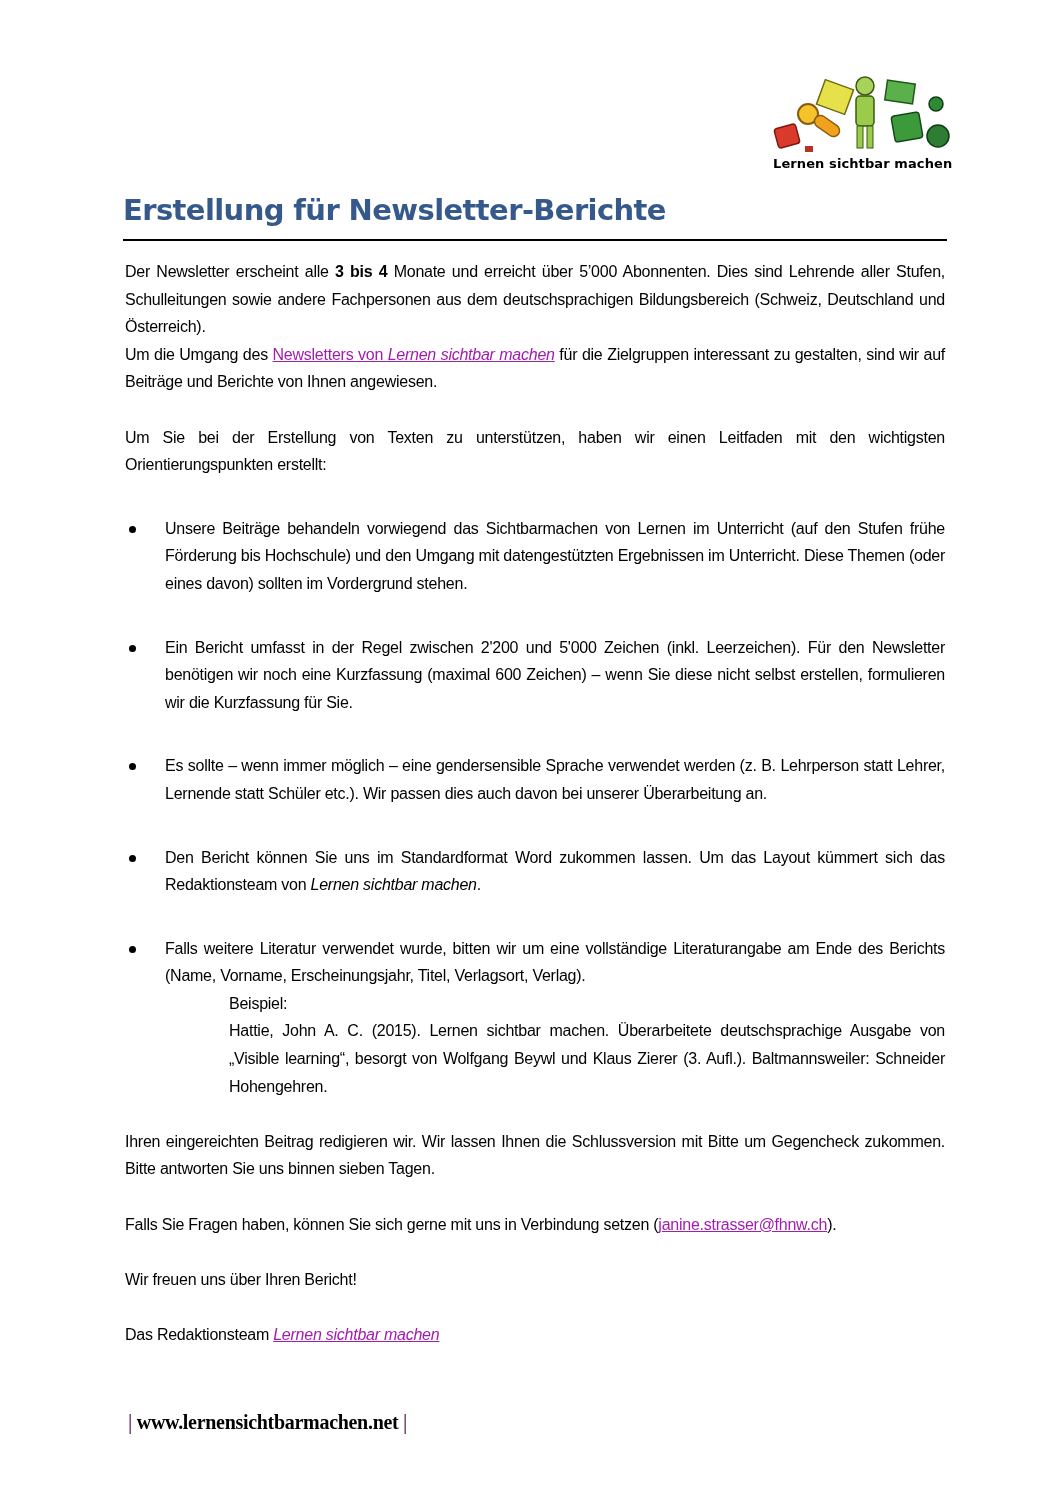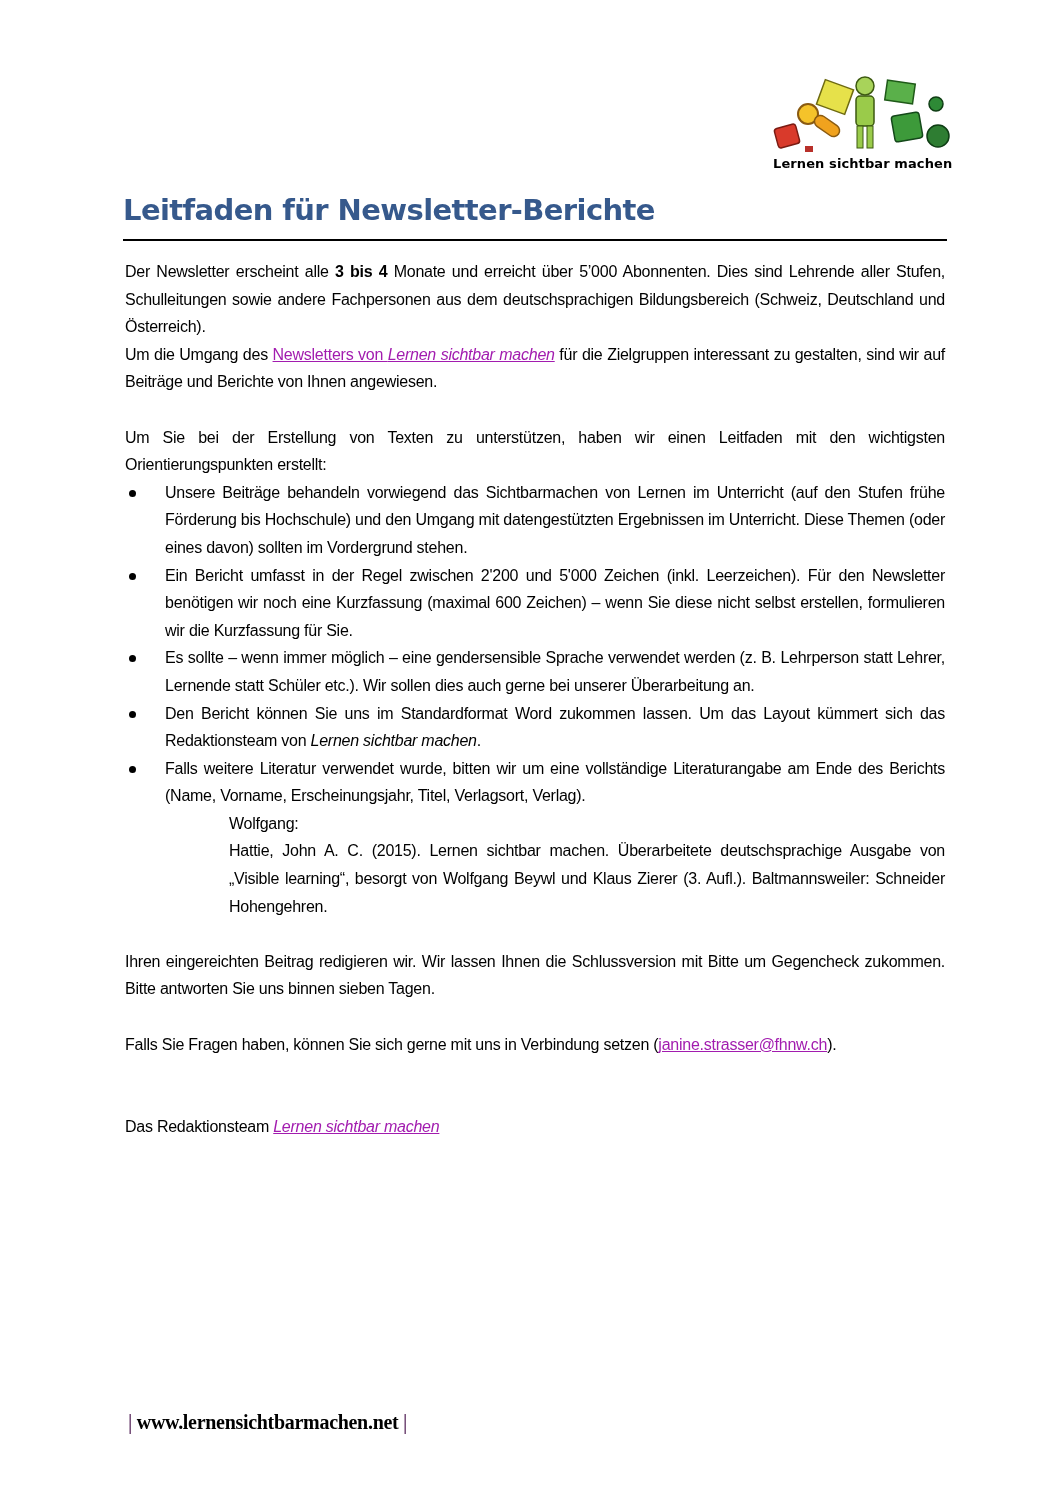--- a/index.html
+++ b/index.html
@@ -11,21 +11,21 @@
                   letter-spacing: 0.1px; font-family: "DejaVu Sans", sans-serif; }
   .title { position: absolute; left: 123px; top: 193px; margin: 0; font-size: 29px; font-weight: bold;
            color: #36598c; letter-spacing: -0.6px; font-family: "DejaVu Sans", sans-serif; }
   .title-rule { position: absolute; left: 123px; top: 239px; width: 824px; height: 2px; background: #000; }
   .body { position: absolute; left: 125px; top: 258px; width: 820px; font-size: 16px; line-height: 27.6px;
           font-family: "Liberation Sans", sans-serif; letter-spacing: -0.25px; }
   p { margin: 0; text-align: justify; }
   .gap { height: 27.6px; }
   a { color: #a21caf; text-decoration: underline; }
   ul { list-style: none; margin: 0; padding: 0; }
-  li { position: relative; padding-left: 40px; text-align: justify; }
+  li { position: relative; padding-left: 40px; text-align: justify; margin-top: 36px; }
   .bullet { position: absolute; left: 4px; top: 11px; width: 7px; height: 7px; border-radius: 50%; background: #000; }
   .example { padding-left: 64px; }
   .footer { position: absolute; left: 128px; top: 1411px; font-size: 20px; font-weight: bold;
             font-family: Liberation Serif, serif; letter-spacing: -0.3px; }
   .footer .bar { color: #6a3f6e; font-weight: bold; }
 </style>
 </head>
 <body>
 
 <div class="logo">
@@ -47,49 +47,50 @@
     <rect x="118" y="8" width="28" height="20" fill="#5ab04a" stroke="#1f5a18" stroke-width="1.5" transform="rotate(8 132 18)"></rect>
 
     <rect x="125" y="40" width="28" height="26" rx="3" fill="#3d9a3a" stroke="#14481a" stroke-width="1.5" transform="rotate(-10 139 53)"></rect>
 
     <circle cx="170" cy="62" r="11" fill="#2e7d32" stroke="#0f3d14" stroke-width="1.5"></circle>
     <circle cx="168" cy="30" r="7" fill="#2e8a36" stroke="#0f3d14" stroke-width="1.5"></circle>
   </svg>
 </div>
 <div class="logo-caption">Lernen sichtbar machen</div>
 
-<h1 class="title">Leitfaden für Newsletter-Berichte</h1>
+<h1 class="title">Erstellung für Newsletter-Berichte</h1>
 <div class="title-rule"></div>
 
 <div class="body">
   <p><span>Der Newsletter erscheint alle </span><b>3 bis 4</b><span> Monate und erreicht über 5’000 Abonnenten. Dies sind Lehrende aller Stufen, Schulleitungen sowie andere Fachpersonen aus dem deutschsprachigen Bildungsbereich (Schweiz, Deutschland und Österreich).</span></p>
   <p><span>Um die Umgang des </span><a href="#"><span>Newsletters von </span><i>Lernen sichtbar machen</i></a><span> für die Zielgruppen interessant zu gestalten, sind wir auf Beiträge und Berichte von Ihnen angewiesen.</span></p>
   <div class="gap"></div>
 
   <p>Um Sie bei der Erstellung von Texten zu unterstützen, haben wir einen Leitfaden mit den wichtigsten Orientierungspunkten erstellt:</p>
   <ul>
     <li><span class="bullet"></span><span>Unsere Beiträge behandeln vorwiegend das Sichtbarmachen von Lernen im Unterricht (auf den Stufen frühe Förderung bis Hochschule) und den Umgang mit datengestützten Ergebnissen im Unterricht. Diese Themen (oder eines davon) sollten im Vordergrund stehen.</span></li>
     <li><span class="bullet"></span><span>Ein Bericht umfasst in der Regel zwischen 2'200 und 5'000 Zeichen (inkl. Leerzeichen). Für den Newsletter benötigen wir noch eine Kurzfassung (maximal 600 Zeichen) – wenn Sie diese nicht selbst erstellen, formulieren wir die Kurzfassung für Sie.</span></li>
-    <li><span class="bullet"></span><span>Es sollte – wenn immer möglich – eine gendersensible Sprache verwendet werden (z. B. Lehrperson statt Lehrer, Lernende statt Schüler etc.). Wir sollen dies auch gerne bei unserer Überarbeitung an.</span></li>
+    <li><span class="bullet"></span><span>Es sollte – wenn immer möglich – eine gendersensible Sprache verwendet werden (z. B. Lehrperson statt Lehrer, Lernende statt Schüler etc.). Wir passen dies auch davon bei unserer Überarbeitung an.</span></li>
     <li><span class="bullet"></span><span>Den Bericht können Sie uns im Standardformat Word zukommen lassen. Um das Layout kümmert sich das Redaktionsteam von </span><i>Lernen sichtbar machen</i><span>.</span></li>
     <li><span class="bullet"></span><span>Falls weitere Literatur verwendet wurde, bitten wir um eine vollständige Literaturangabe am Ende des Berichts (Name, Vorname, Erscheinungsjahr, Titel, Verlagsort, Verlag).</span>
       <div class="example">
-        <div>Wolfgang:</div>
+        <div>Beispiel:</div>
         <p>Hattie, John A. C. (2015). Lernen sichtbar machen. Überarbeitete deutschsprachige Ausgabe von „Visible learning“, besorgt von Wolfgang Beywl und Klaus Zierer (3. Aufl.). Baltmannsweiler: Schneider Hohengehren.</p>
       </div>
     </li>
   </ul>
   <div class="gap"></div>
 
   <p>Ihren eingereichten Beitrag redigieren wir. Wir lassen Ihnen die Schlussversion mit Bitte um Gegencheck zukommen. Bitte antworten Sie uns binnen sieben Tagen.</p>
   <div class="gap"></div>
 
   <p><span>Falls Sie Fragen haben, können Sie sich gerne mit uns in Verbindung setzen (</span><a href="#">janine.strasser@fhnw.ch</a><span>).</span></p>
   <div class="gap"></div>
 
+  <p>Wir freuen uns über Ihren Bericht!</p>
   <div class="gap"></div>
 
   <p><span>Das Redaktionsteam </span><a href="#"><i>Lernen sichtbar machen</i></a></p>
 </div>
 
 <div class="footer">
   <span class="bar">|</span>
   <span>www.lernensichtbarmachen.net</span>
   <span class="bar">|</span>
 </div>

